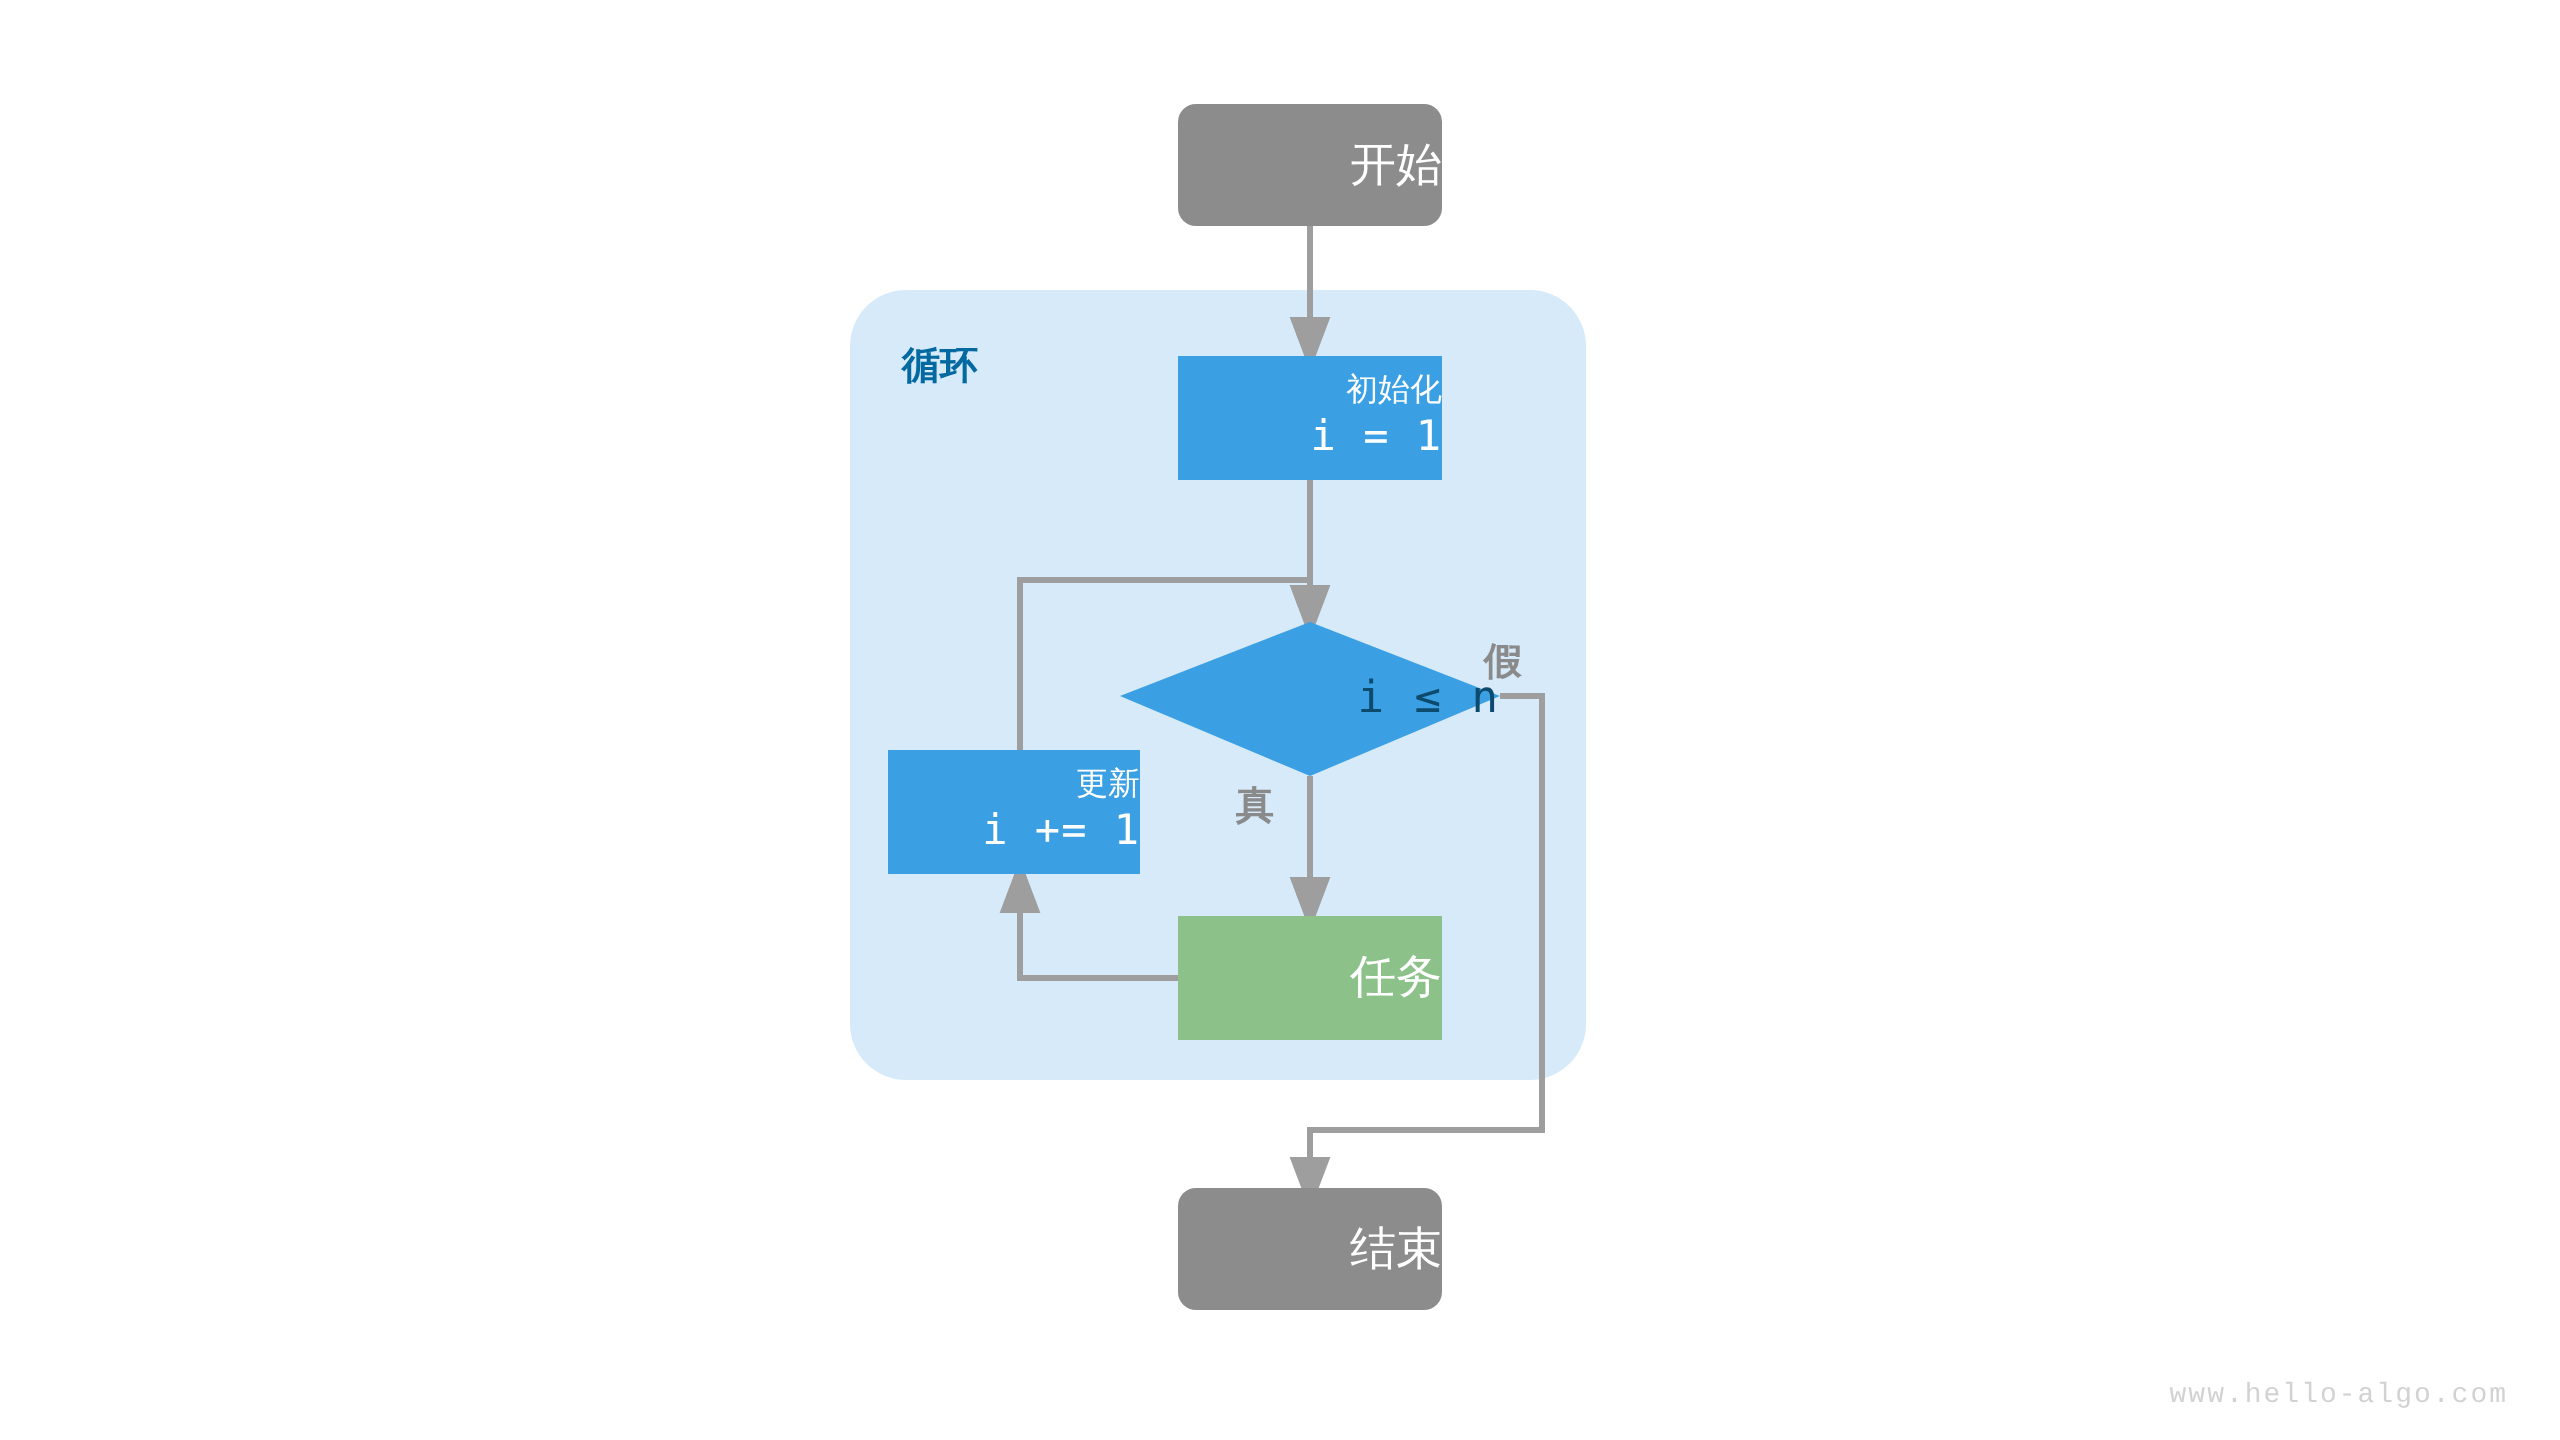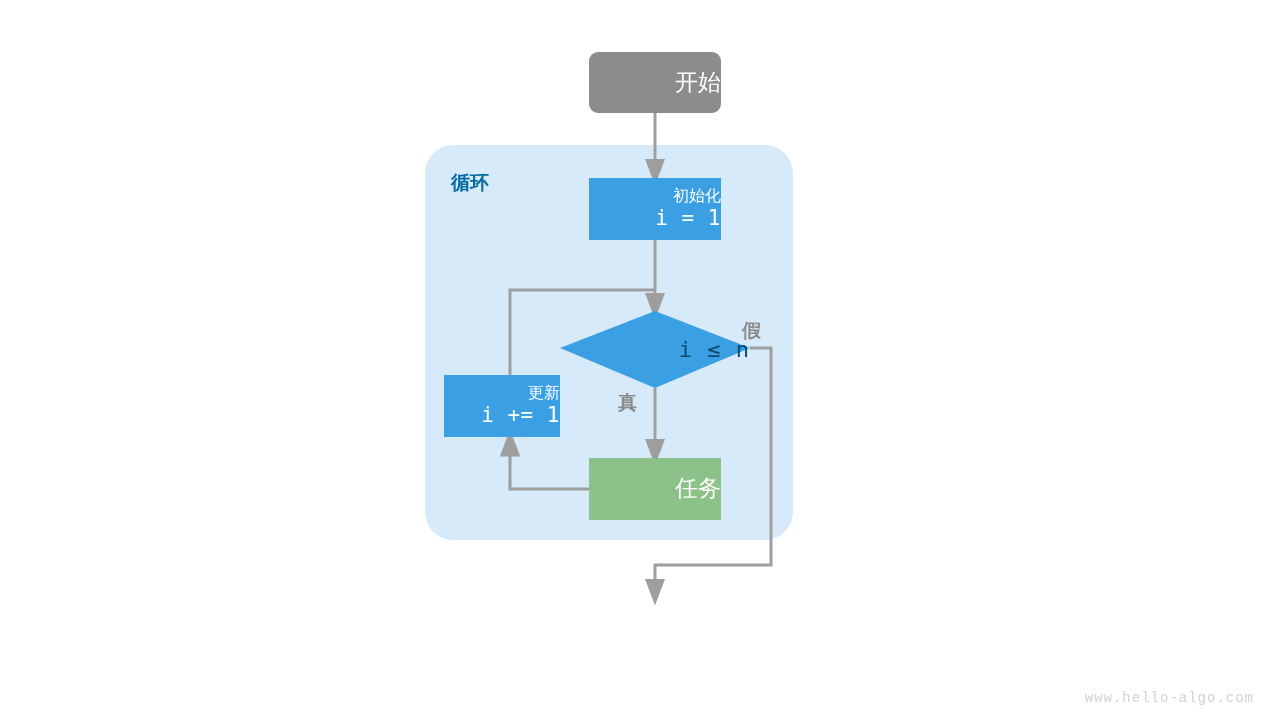--- a/index.html
+++ b/index.html
@@ -118,29 +118,32 @@
 
   <div class="node proc" style="left:589px; top:178px; width:132px; height:62px; background:#3ba0e3;">
     <span class="label-cn">初始化</span>
     <span class="code">i = 1</span>
   </div>
 
   <div class="diamond-text" style="left:560px; top:311px; width:190px; height:77px;">
     <span>i ≤ n</span>
   </div>
 
-  <div class="node proc" style="left:444px; top:375px; width:116px; height:62px; background:#3ba0e3;">
+  <div class="node proc" style="left:444px; top:375px; width:126px; height:62px; background:#3ba0e3;">
     <span class="label-cn">更新</span>
     <span class="code">i += 1</span>
   </div>
 
   <div class="node proc" style="left:589px; top:458px; width:132px; height:62px; background:#8cc289; font-size:23px;">
     <span>任务</span>
   </div>
 
+  <div class="node terminal" style="left:589px; top:594px; width:132px; height:61px; background:#8c8c8c;">
+    <span>结束</span>
+  </div>
 
   <div class="edge-label" style="left:618px; top:390px;">真</div>
 
   <div class="edge-label" style="left:742px; top:318px;">假</div>
 
   <div class="watermark">www.hello-algo.com</div>
 
 </div>
 
 </body></html>

